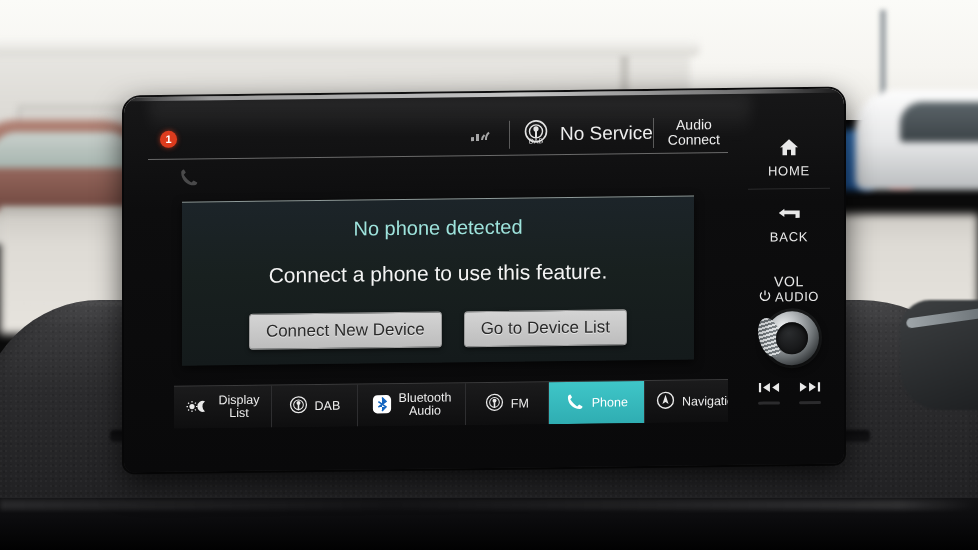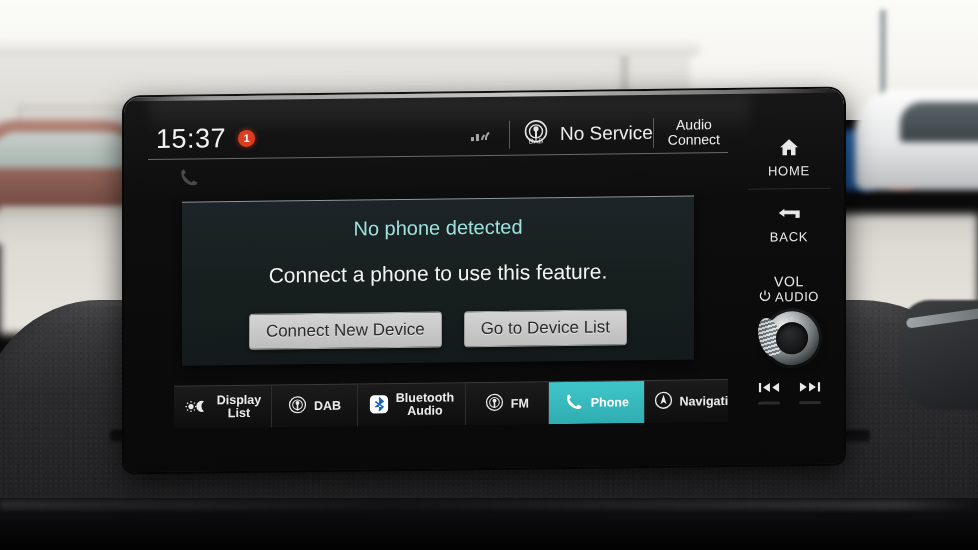--- a/index.html
+++ b/index.html
@@ -118,21 +118,21 @@
         text-shadow:0 1px 0 rgba(255,255,255,.55);box-shadow:0 2px 4px rgba(0,0,0,.5);
         white-space:nowrap;}
 
   
   .navbar{position:absolute;left:26px;top:277px;width:578px;height:42px;display:flex;
         background:linear-gradient(180deg,#1b1b1c,#0e0e0f);border-top:1px solid #3c3c3d;}
   .navitem{display:flex;align-items:center;justify-content:center;gap:7px;color:#ececec;
         font-size:12.5px;border-right:1px solid #2e2e30;padding:0 7px;line-height:13px;}
   .navitem:last-child{border-right:none;}
   .navitem.active{background:linear-gradient(180deg,#3fc6c8,#2fadb2);color:#ffffff;}
-  .nav-lbl{text-align:center;font-weight:bold;}
+  .nav-lbl{text-align:center;}
 
   
   .keys{position:absolute;left:624px;top:16px;width:82px;height:344px;}
   .key{width:82px;text-align:center;color:#e8e8e8;}
   .key-home{position:absolute;top:32px;border-bottom:1px solid #2b2b2c;padding-bottom:10px;}
   .key-back{position:absolute;top:100px;padding-bottom:10px;}
   .keylbl{font-size:13px;letter-spacing:.8px;margin-top:2px;}
   .key-vol{position:absolute;top:168px;width:82px;text-align:center;color:#e8e8e8;}
   .vol-txt{font-size:13px;letter-spacing:.6px;line-height:15px;display:flex;align-items:center;justify-content:center;gap:4px;}
   .knob{position:absolute;left:17px;top:206px;width:54px;height:54px;border-radius:50%;
@@ -188,21 +188,20 @@
   <div class="gloss"></div>
   <div class="gloss-shine"></div>
 
   <div class="unit">
     <div class="unit-hl"></div>
     <div class="unit-inner">
 
       <div class="screen">
 
         <div class="statusbar">
-          <span class="clock">15:37</span>
           <span class="badge">1</span>
           <span class="sb-spacer"></span>
           <span class="sig">
             <svg width="20" height="14" viewBox="0 0 20 14">
               <rect x="0" y="9" width="3" height="4" fill="#cfcfcf"></rect>
               <rect x="5" y="6" width="3" height="7" fill="#cfcfcf"></rect>
               <path d="M11 12 a7 7 0 0 1 2.5-5" stroke="#cfcfcf" stroke-width="2" fill="none"></path>
               <path d="M15 12 a9 9 0 0 1 3-7.5" stroke="#cfcfcf" stroke-width="2" fill="none"></path>
             </svg>
           </span>

